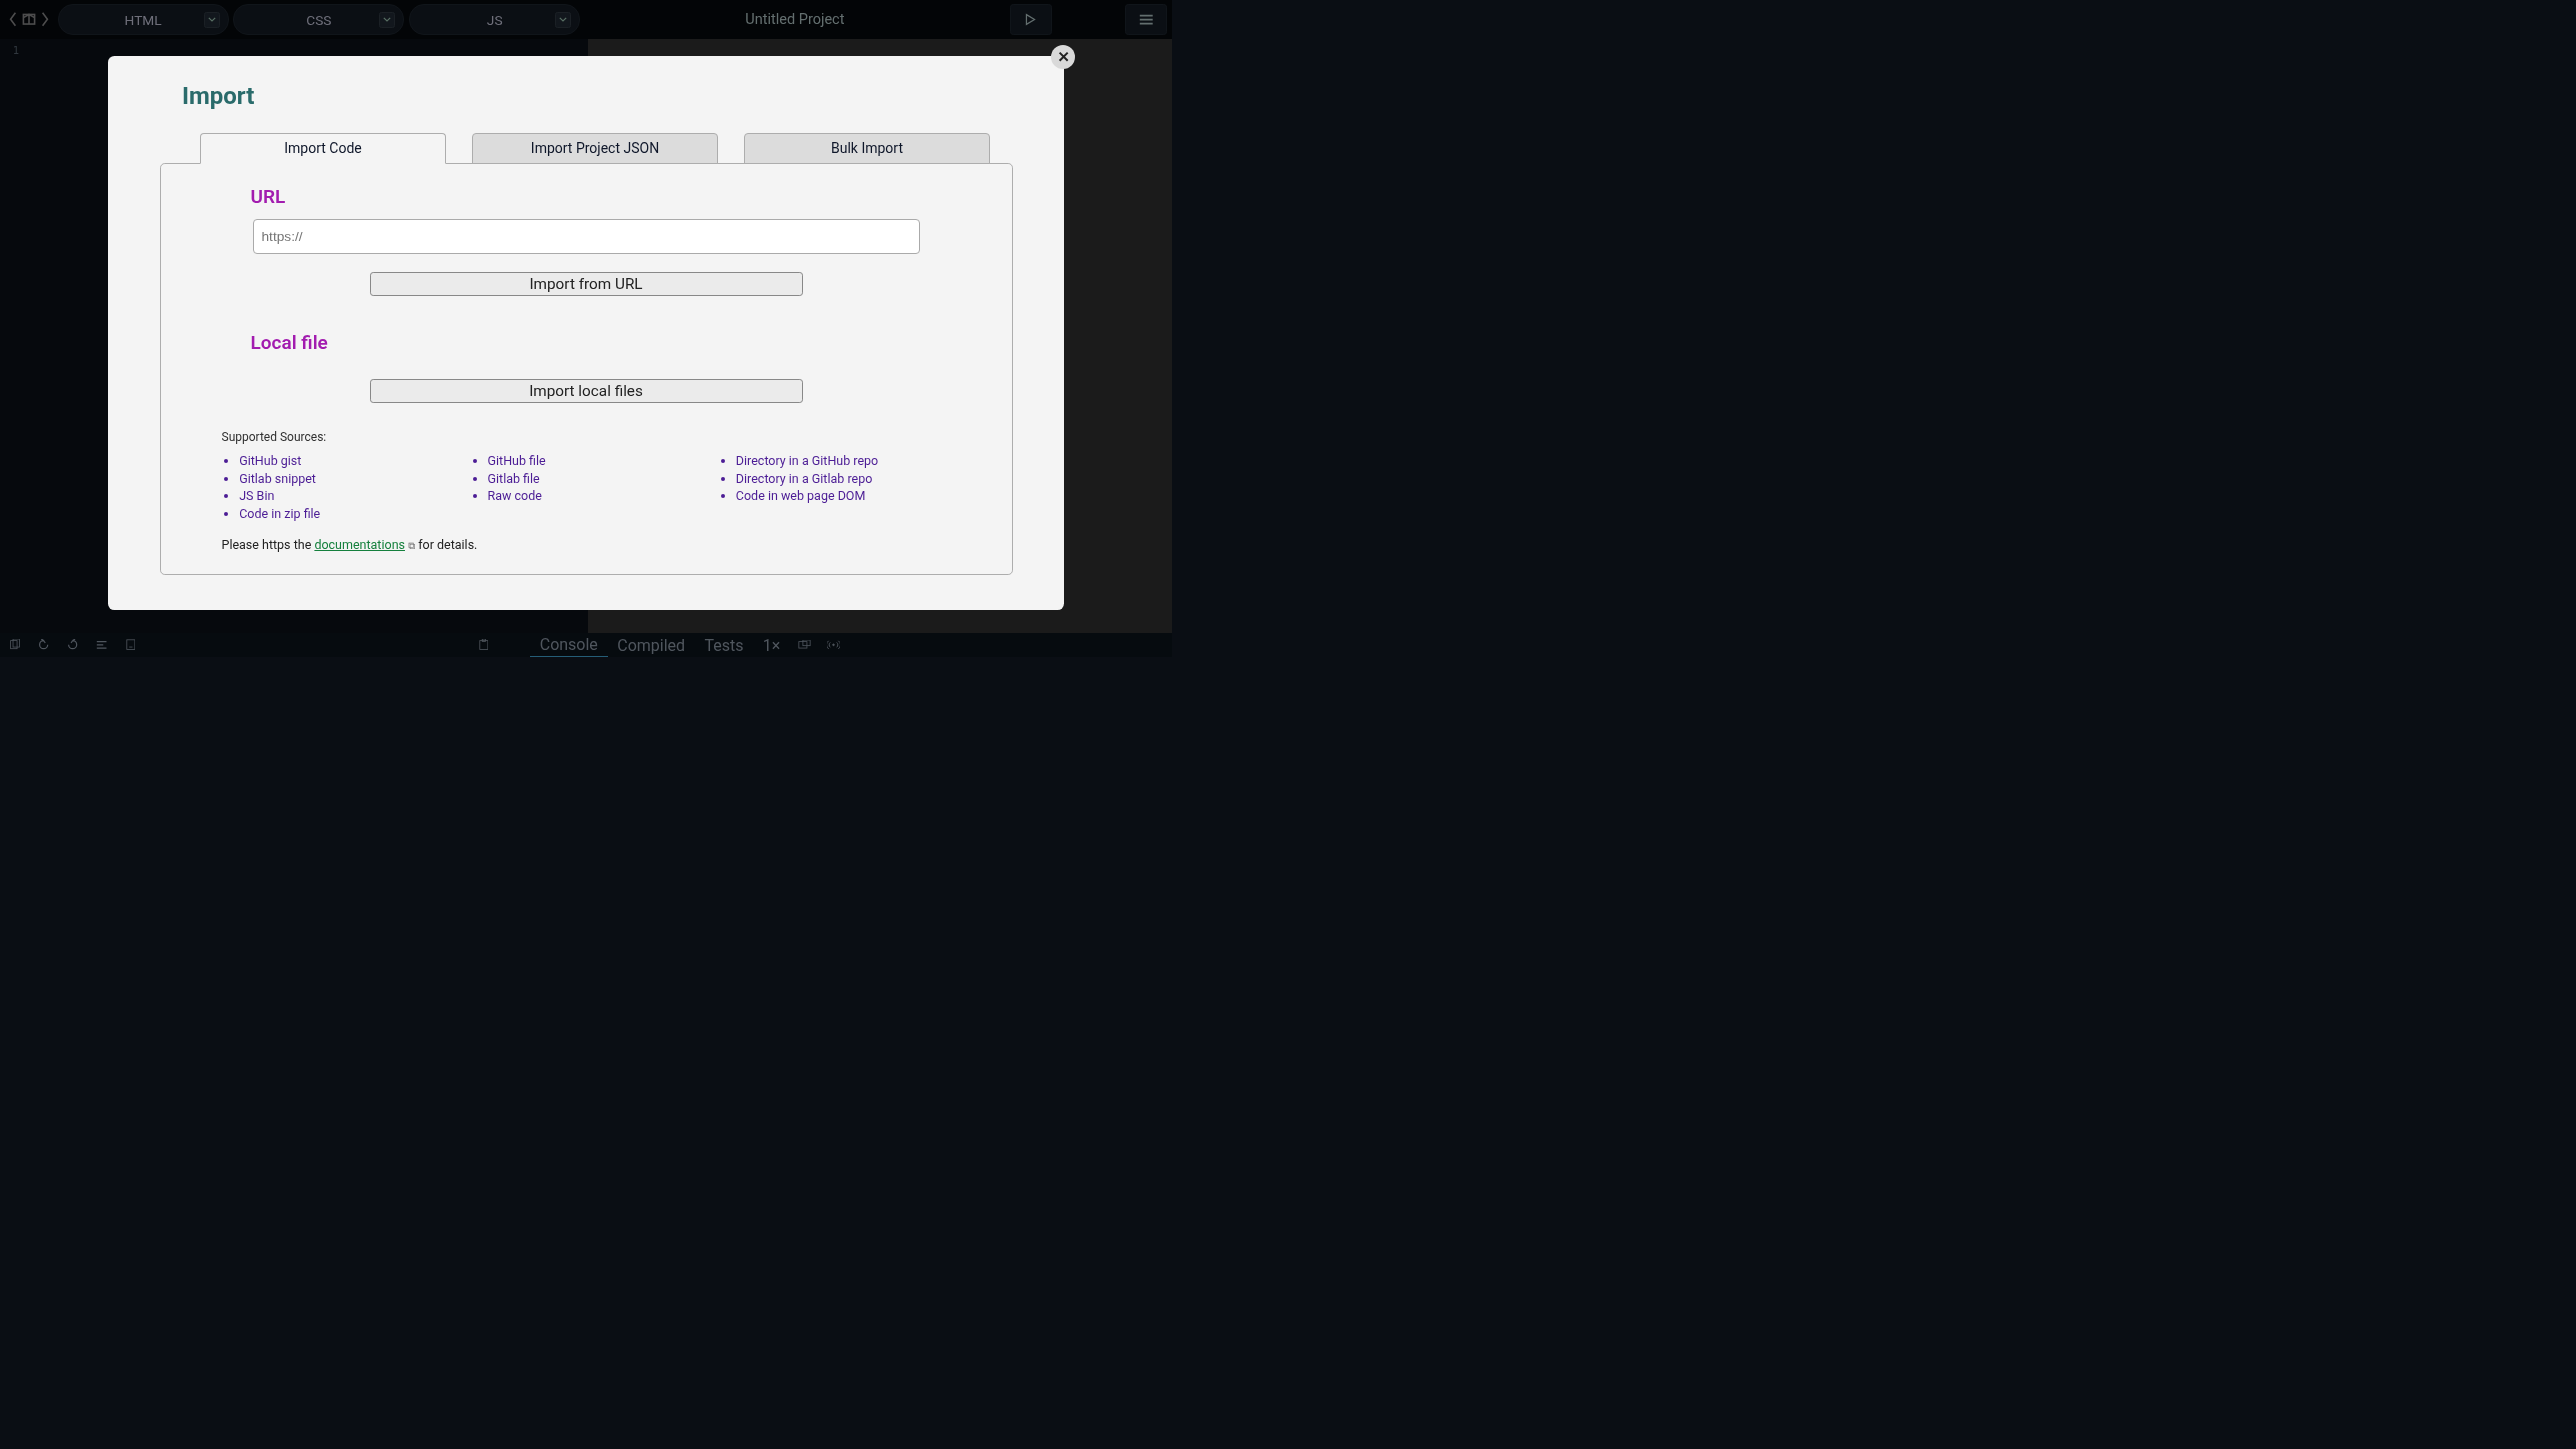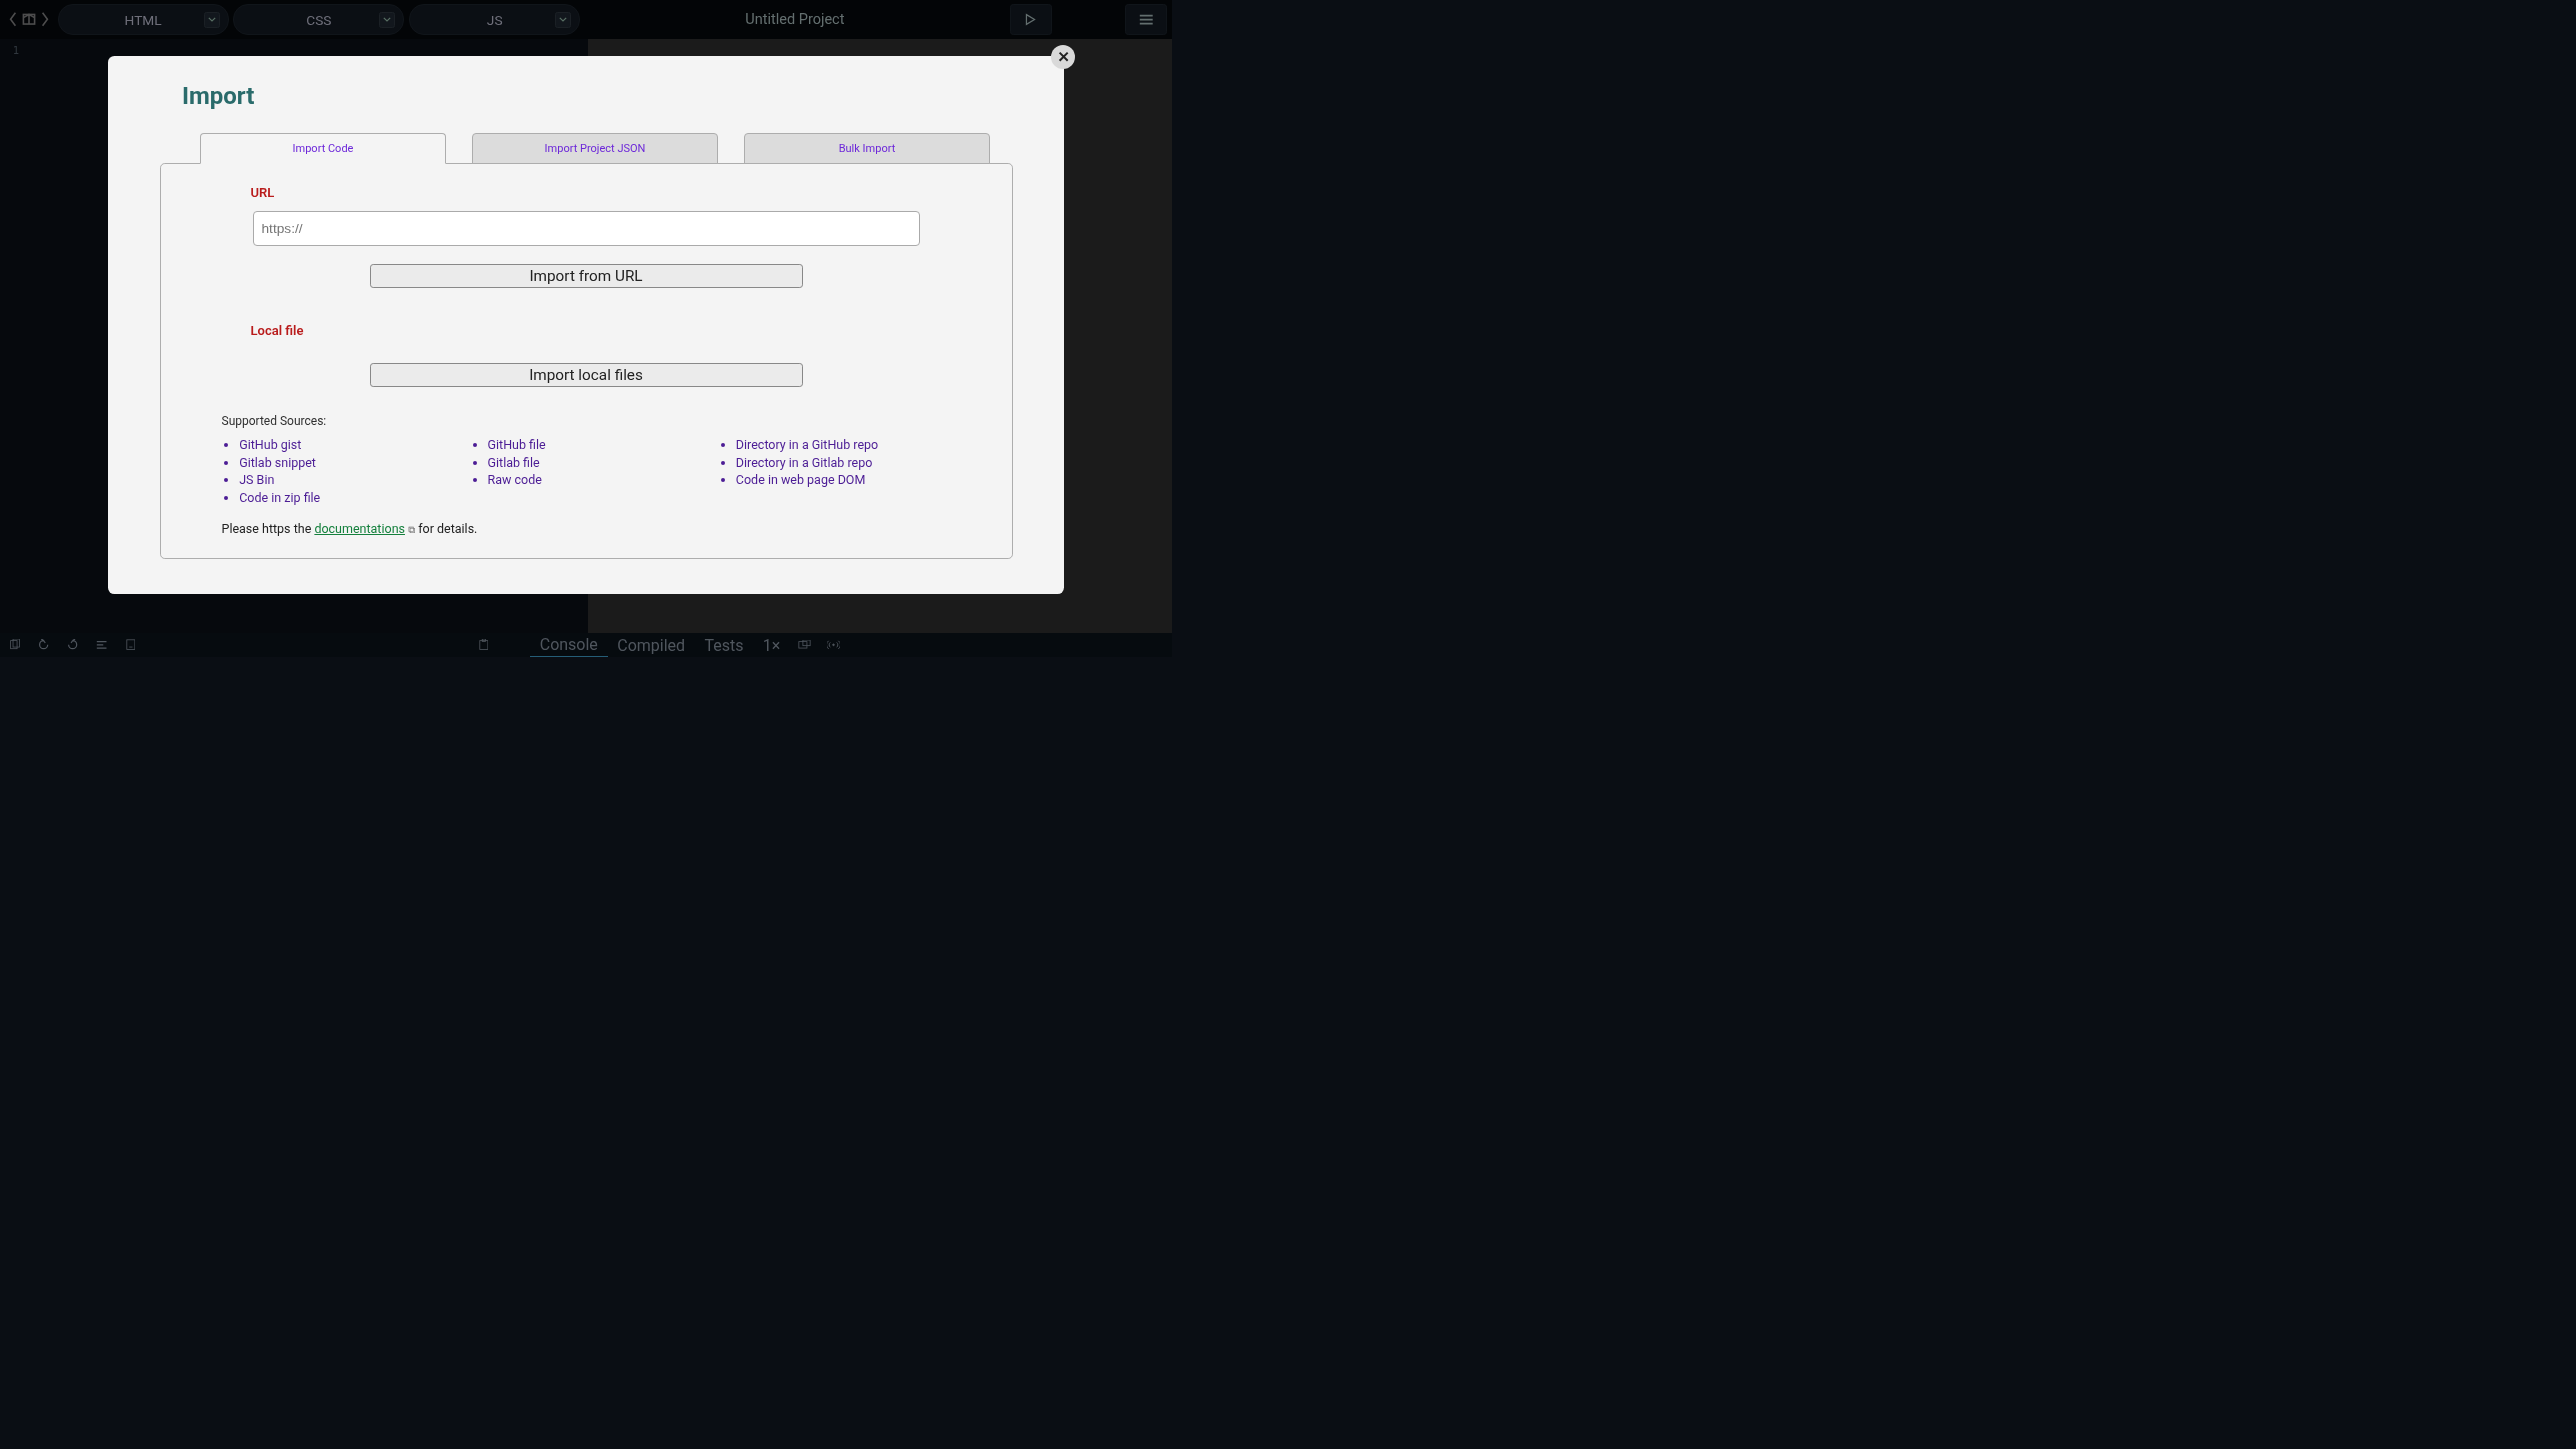--- a/index.html
+++ b/index.html
@@ -191,45 +191,45 @@
 }
 .import-tab {
   width: 254px;
   height: 31px;
   border: 0.8px solid #adadad;
   background: #dcdcdc;
   border-radius: 4px 4px 0 0;
   display: flex;
   align-items: center;
   justify-content: center;
-  font-size: 11px;
-  color: #6d28d9;
+  font-size: 14px;
+  color: #0f172a;
   cursor: pointer;
   margin-left: 18px;
 }
 .import-tab.active {
   background: #f4f4f4;
   border-bottom-color: #f4f4f4;
 }
 
 .import-panel {
   border: 0.8px solid #adadad;
   border-radius: 4.8px;
   background: #f4f4f4;
   margin-top: -0.8px;
   padding: 21px 61px 22.5px;
   position: relative;
   z-index: 1;
   margin-left:-22.5px;
   margin-right:-22.5px;
 }
 .field-label {
-  font-size: 13px;
+  font-size: 19px;
   font-weight: 600;
-  color: #b91c1c;
+  color: #a21caf;
   margin-bottom: 11.3px;
   margin-left:29px;
 }
 .url-input {
   width: 667px;
   height: 35px;
   border: 0.8px solid #aaa;
   border-radius: 4px;
   padding: 0 8px;
   font-size: 13.7px;

